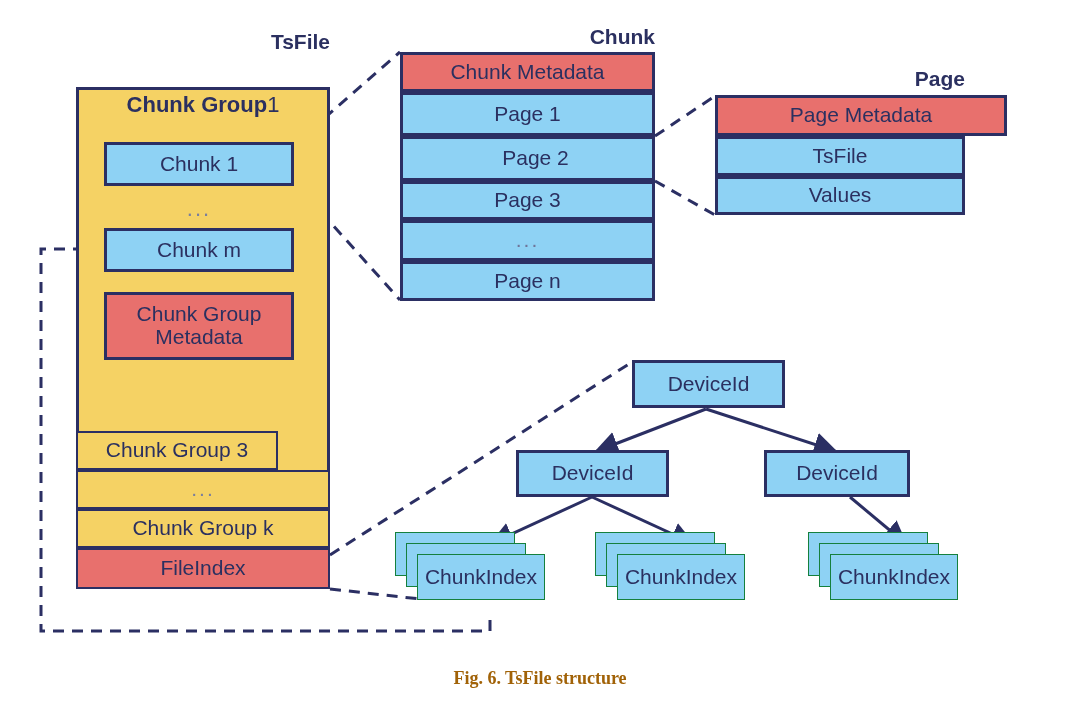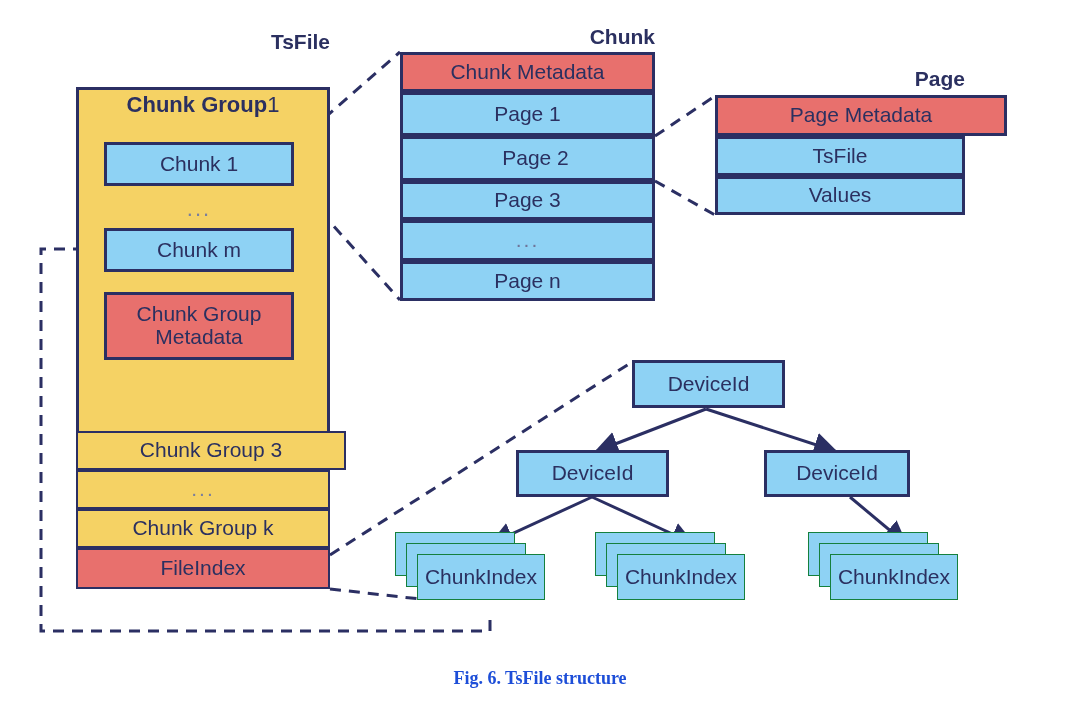--- a/index.html
+++ b/index.html
@@ -111,21 +111,21 @@
 
   
   #fig-caption {
     position: absolute;
     left: 0; top: 668px;
     width: 1080px;
     text-align: center;
     font-family: "Liberation Serif", serif;
     font-weight: bold;
     font-size: 18px;
-    color: #1d4ed8;
+    color: #a16207;
   }
 </style>
 </head>
 <body>
 
 <div id="diagram-root">
 
   <svg class="svg-layer" viewBox="0 0 1080 712" width="1080" height="712">
     <defs>
       <marker id="arrowSolid" markerWidth="9" markerHeight="9" refX="7" refY="4.5" orient="auto" markerUnits="strokeWidth">
@@ -175,21 +175,21 @@
   <div class="node blue" style="left:104px; top:142px; width:190px; height:44px;">Chunk 1</div>
 
   <div class="ellipsis" style="left:104px; top:196px; width:190px;">...</div>
 
   <div class="node blue" style="left:104px; top:228px; width:190px; height:44px;">Chunk m</div>
 
   <div class="node red" style="left:104px; top:292px; width:190px; height:68px;">Chunk Group
 Metadata</div>
 
 
-  <div class="node yellow thin" style="left:76px; top:431px; width:270px; height:39px;">Chunk Group 3</div>
+  <div class="node yellow thin" style="left:76px; top:431px; width:202px; height:39px;">Chunk Group 3</div>
 
   <div class="node yellow thin" style="left:76px; top:470px; width:254px; height:39px; color:#7a7f9e; letter-spacing:2px;">...</div>
 
   <div class="node yellow thin" style="left:76px; top:509px; width:254px; height:39px;">Chunk Group k</div>
 
   <div class="node red thin" style="left:76px; top:548px; width:254px; height:41px;">FileIndex</div>
 
   <div class="section-title" style="left:400px; top:25px; width:255px;">Chunk</div>
 
   <div class="node red" style="left:400px; top:52px; width:255px; height:40px;">Chunk Metadata</div>

